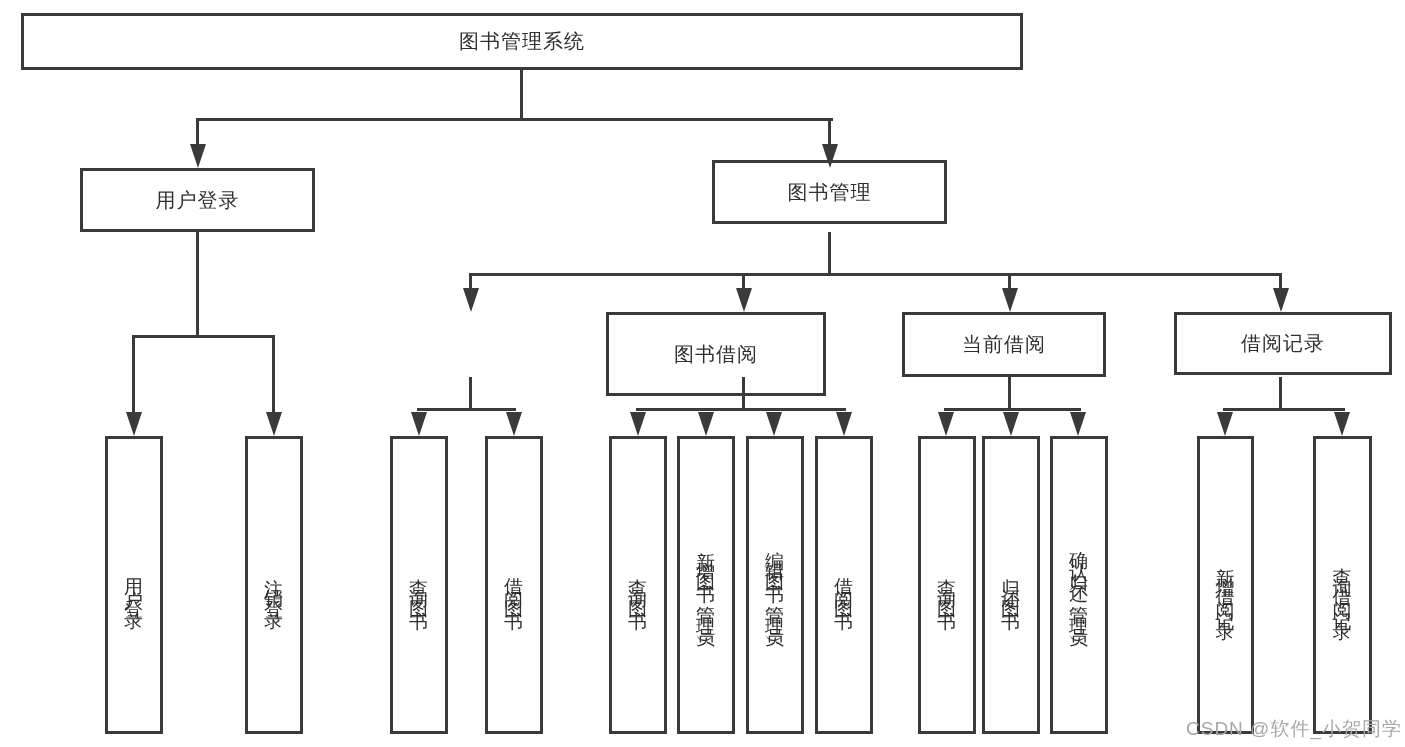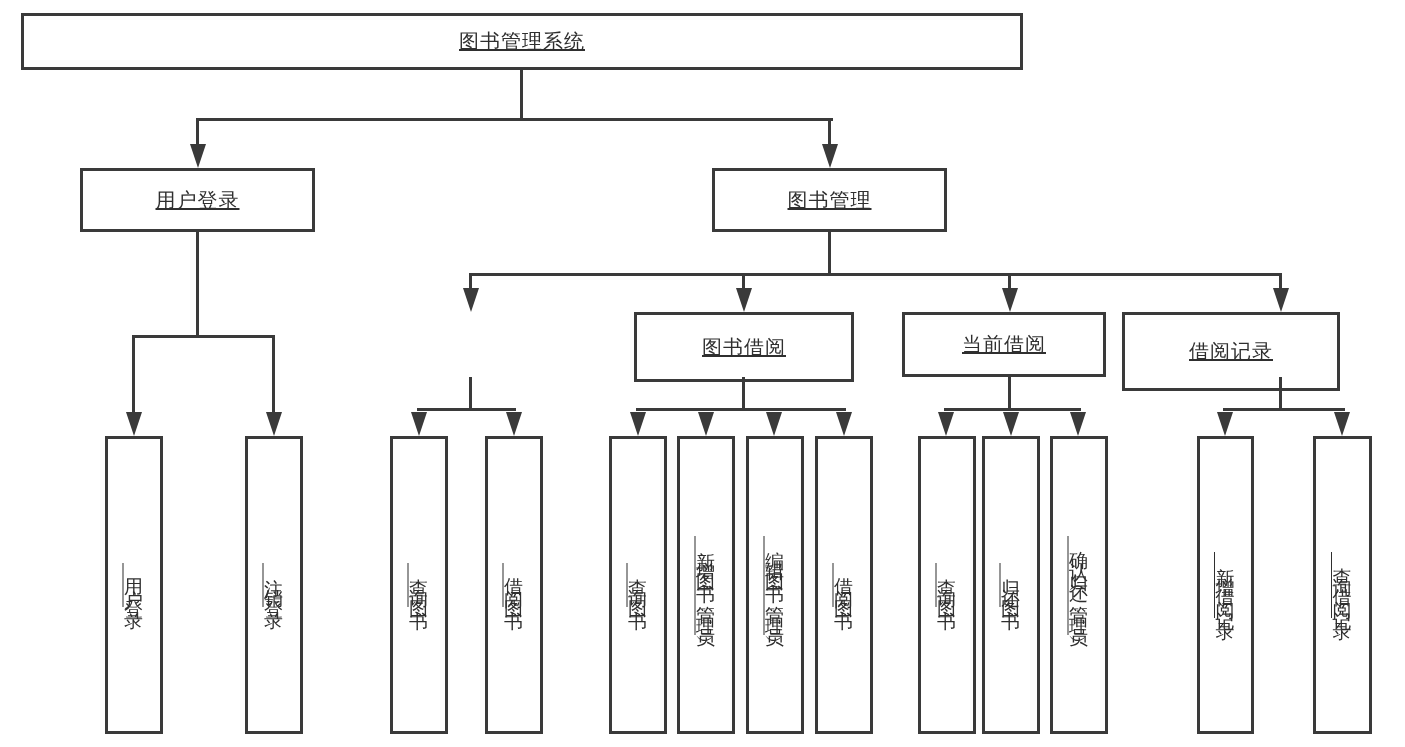--- a/index.html
+++ b/index.html
@@ -8,21 +8,20 @@
   html,body{margin:0;padding:0;background:var(--bg);}
   #stage{
     position:relative; width:1405px; height:747px; background:var(--bg);
     overflow:hidden; font-family:"Liberation Sans", sans-serif;
   }
   .box{
     position:absolute; box-sizing:border-box; border:3px solid var(--line);
     background:var(--bg); color:var(--text);
     display:flex; align-items:center; justify-content:center;
     text-align:right;
-    text-decoration:underline;
   }
   .hnode{ font-size:20px; letter-spacing:1px; }
   .vnode{
     writing-mode:vertical-rl; text-orientation:mixed;
     font-size:19px; letter-spacing:11px; line-height:1;
   }
   .vl{ position:absolute; width:3px; background:var(--line); }
   .hl{ position:absolute; height:3px; background:var(--line); }
   .ar{
     position:absolute; width:0; height:0;
@@ -36,28 +35,28 @@
 </style>
 </head>
 <body>
 
 <div id="stage">
 
   <div class="box hnode" style="left:21px;top:13px;width:1002px;height:57px">图书管理系统</div>
 
   <div class="box hnode" style="left:80px;top:168px;width:235px;height:64px">用户登录</div>
 
-  <div class="box hnode" style="left:712px;top:168px;width:235px;height:64px">图书管理</div>
+  <div class="box hnode" style="left:712px;top:160px;width:235px;height:64px">图书管理</div>
 
 
-  <div class="box hnode" style="left:634px;top:312px;width:220px;height:70px">图书借阅</div>
+  <div class="box hnode" style="left:606px;top:312px;width:220px;height:84px">图书借阅</div>
 
   <div class="box hnode" style="left:902px;top:312px;width:204px;height:65px">当前借阅</div>
 
-  <div class="box hnode" style="left:1122px;top:312px;width:218px;height:79px">借阅记录</div>
+  <div class="box hnode" style="left:1174px;top:312px;width:218px;height:63px">借阅记录</div>
 
   <div class="box vnode" style="left:105px;top:436px;width:58px;height:298px">用户登录</div>
 
   <div class="box vnode" style="left:245px;top:436px;width:58px;height:298px">注销登录</div>
 
   <div class="box vnode" style="left:390px;top:436px;width:58px;height:298px">查询图书</div>
 
   <div class="box vnode" style="left:485px;top:436px;width:58px;height:298px">借阅图书</div>
 
   <div class="box vnode" style="left:609px;top:436px;width:58px;height:298px">查询图书</div>
@@ -119,14 +118,15 @@
   <div class="hl" style="left:944px;top:408px;width:137px"></div>
   <div class="ar" style="left:938px;top:412px"></div>
   <div class="ar" style="left:1003px;top:412px"></div>
   <div class="ar" style="left:1070px;top:412px"></div>
 
   <div class="vl" style="left:1279px;top:377px;height:32px"></div>
   <div class="hl" style="left:1223px;top:408px;width:122px"></div>
   <div class="ar" style="left:1217px;top:412px"></div>
   <div class="ar" style="left:1334px;top:412px"></div>
 
+  <div id="watermark">CSDN @软件_小贺同学</div>
 
 </div>
 
 </body></html>

